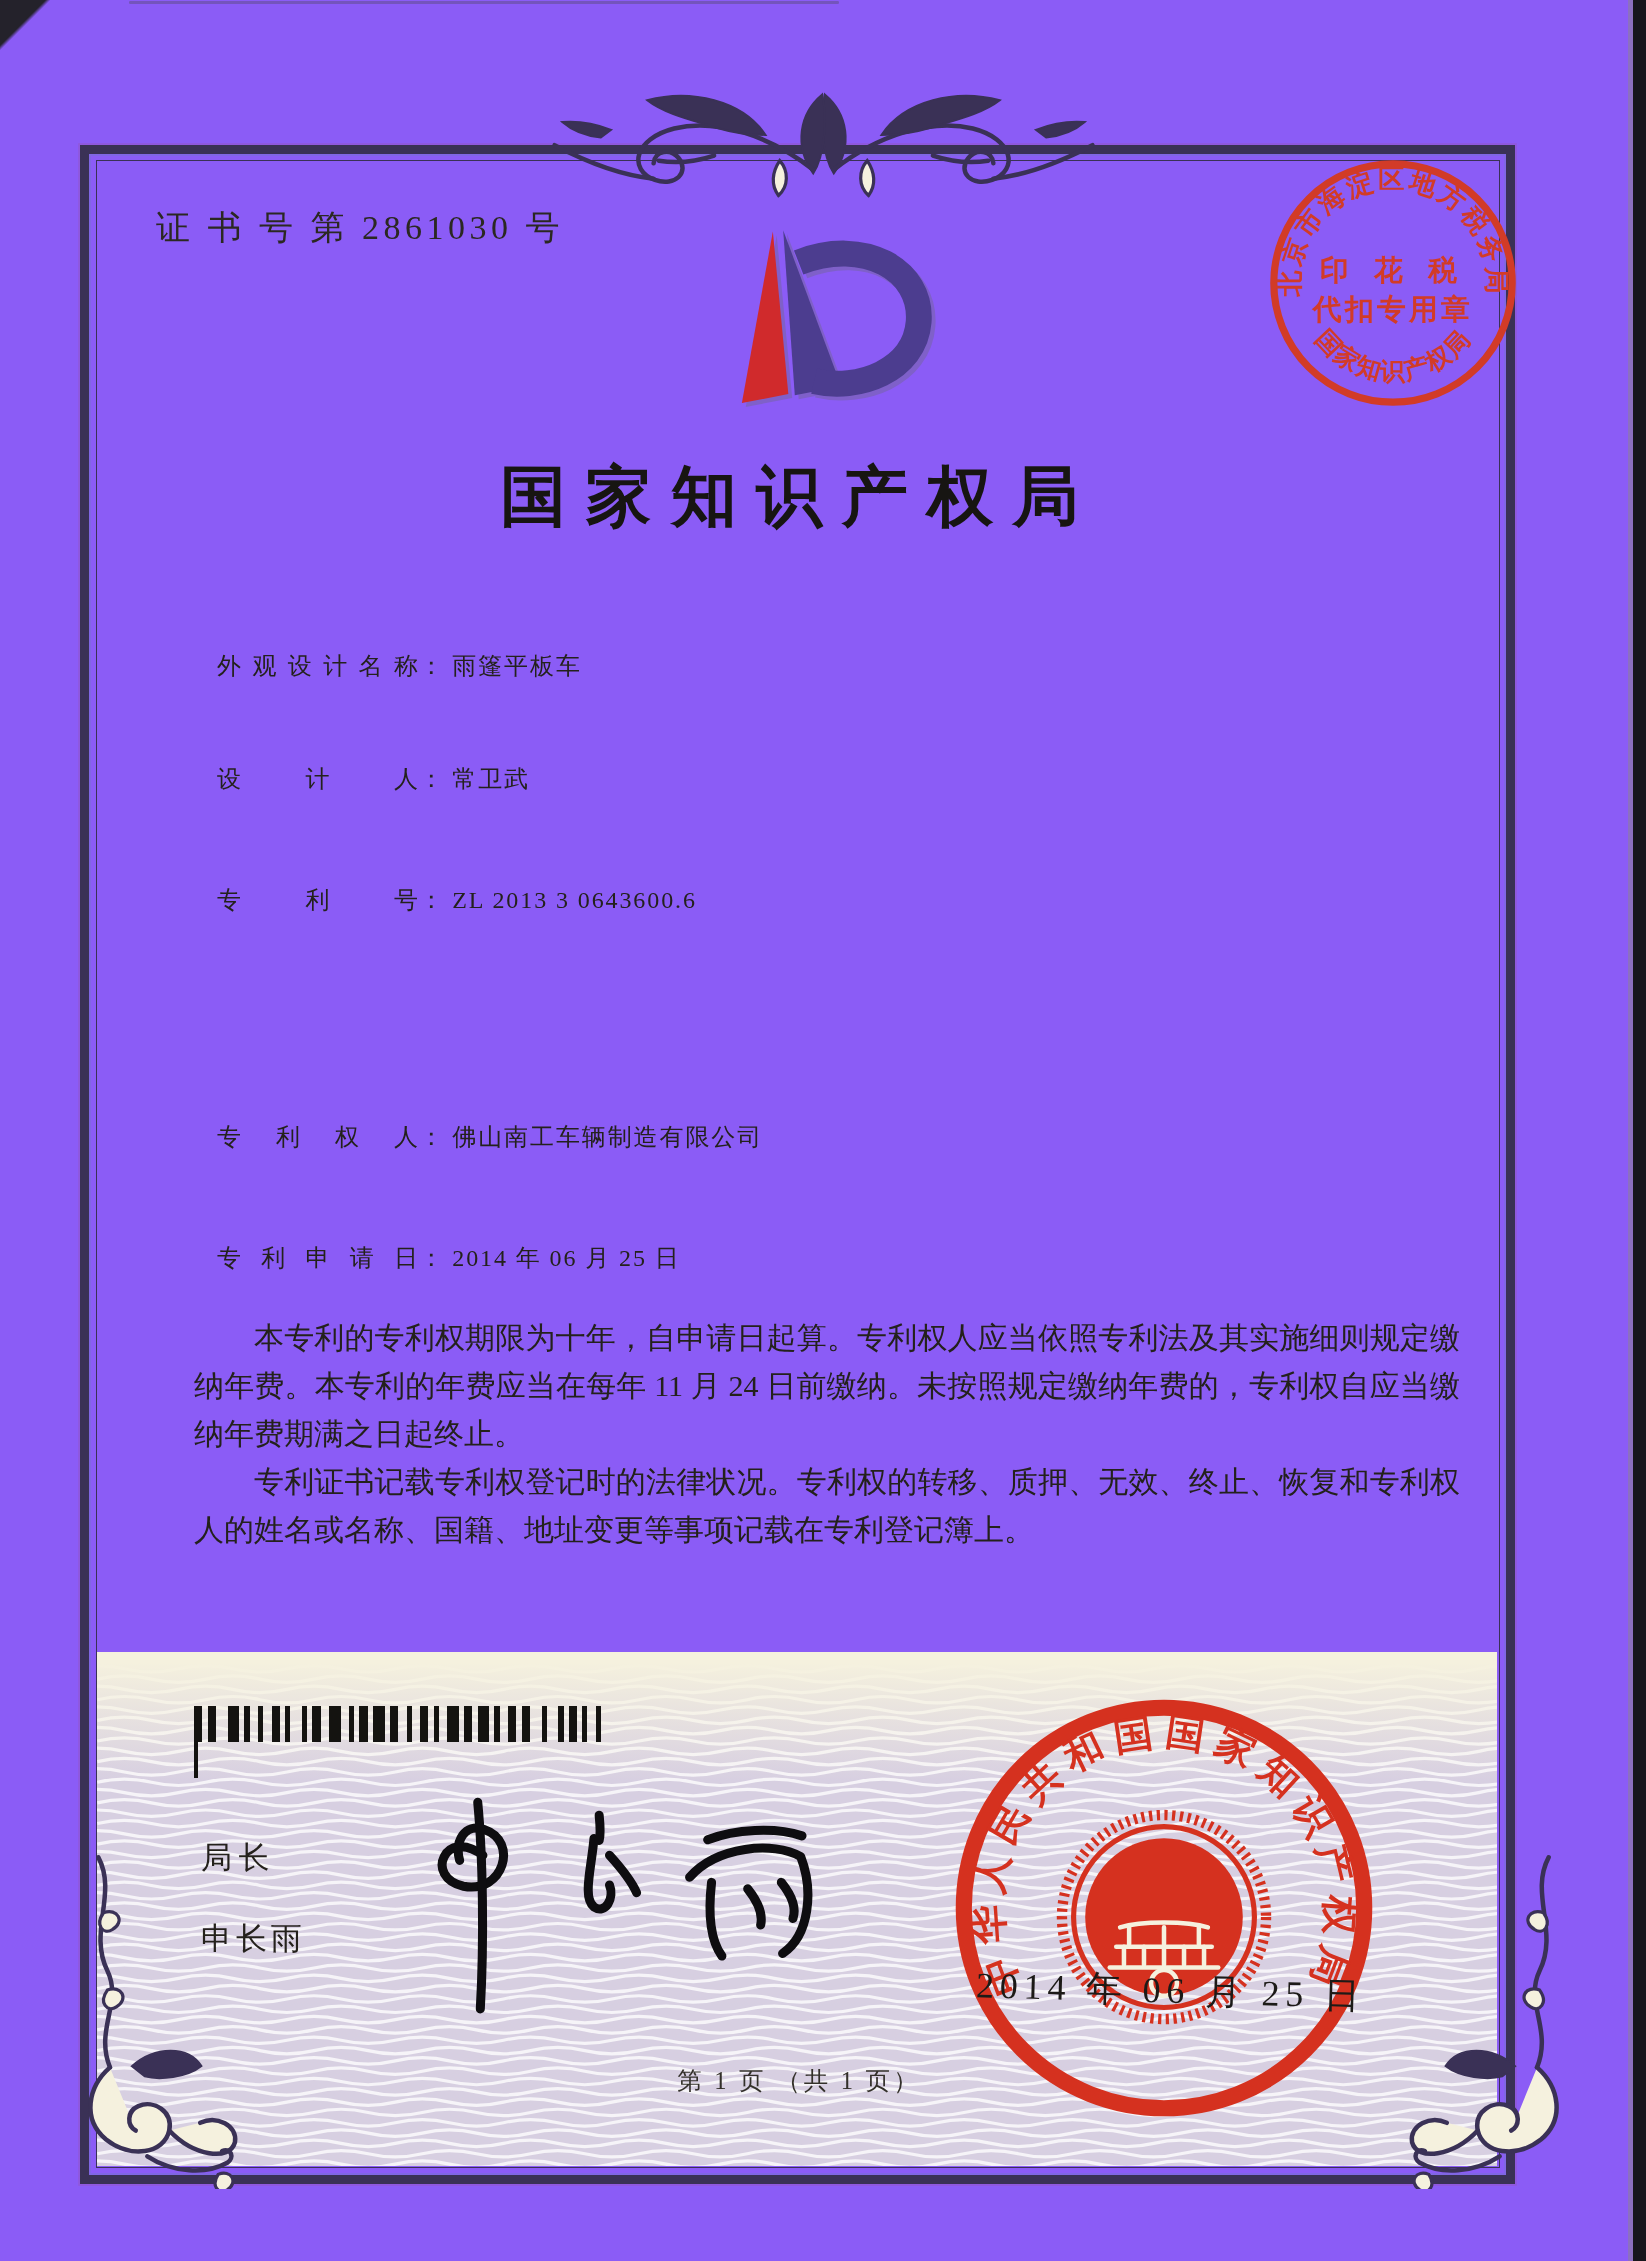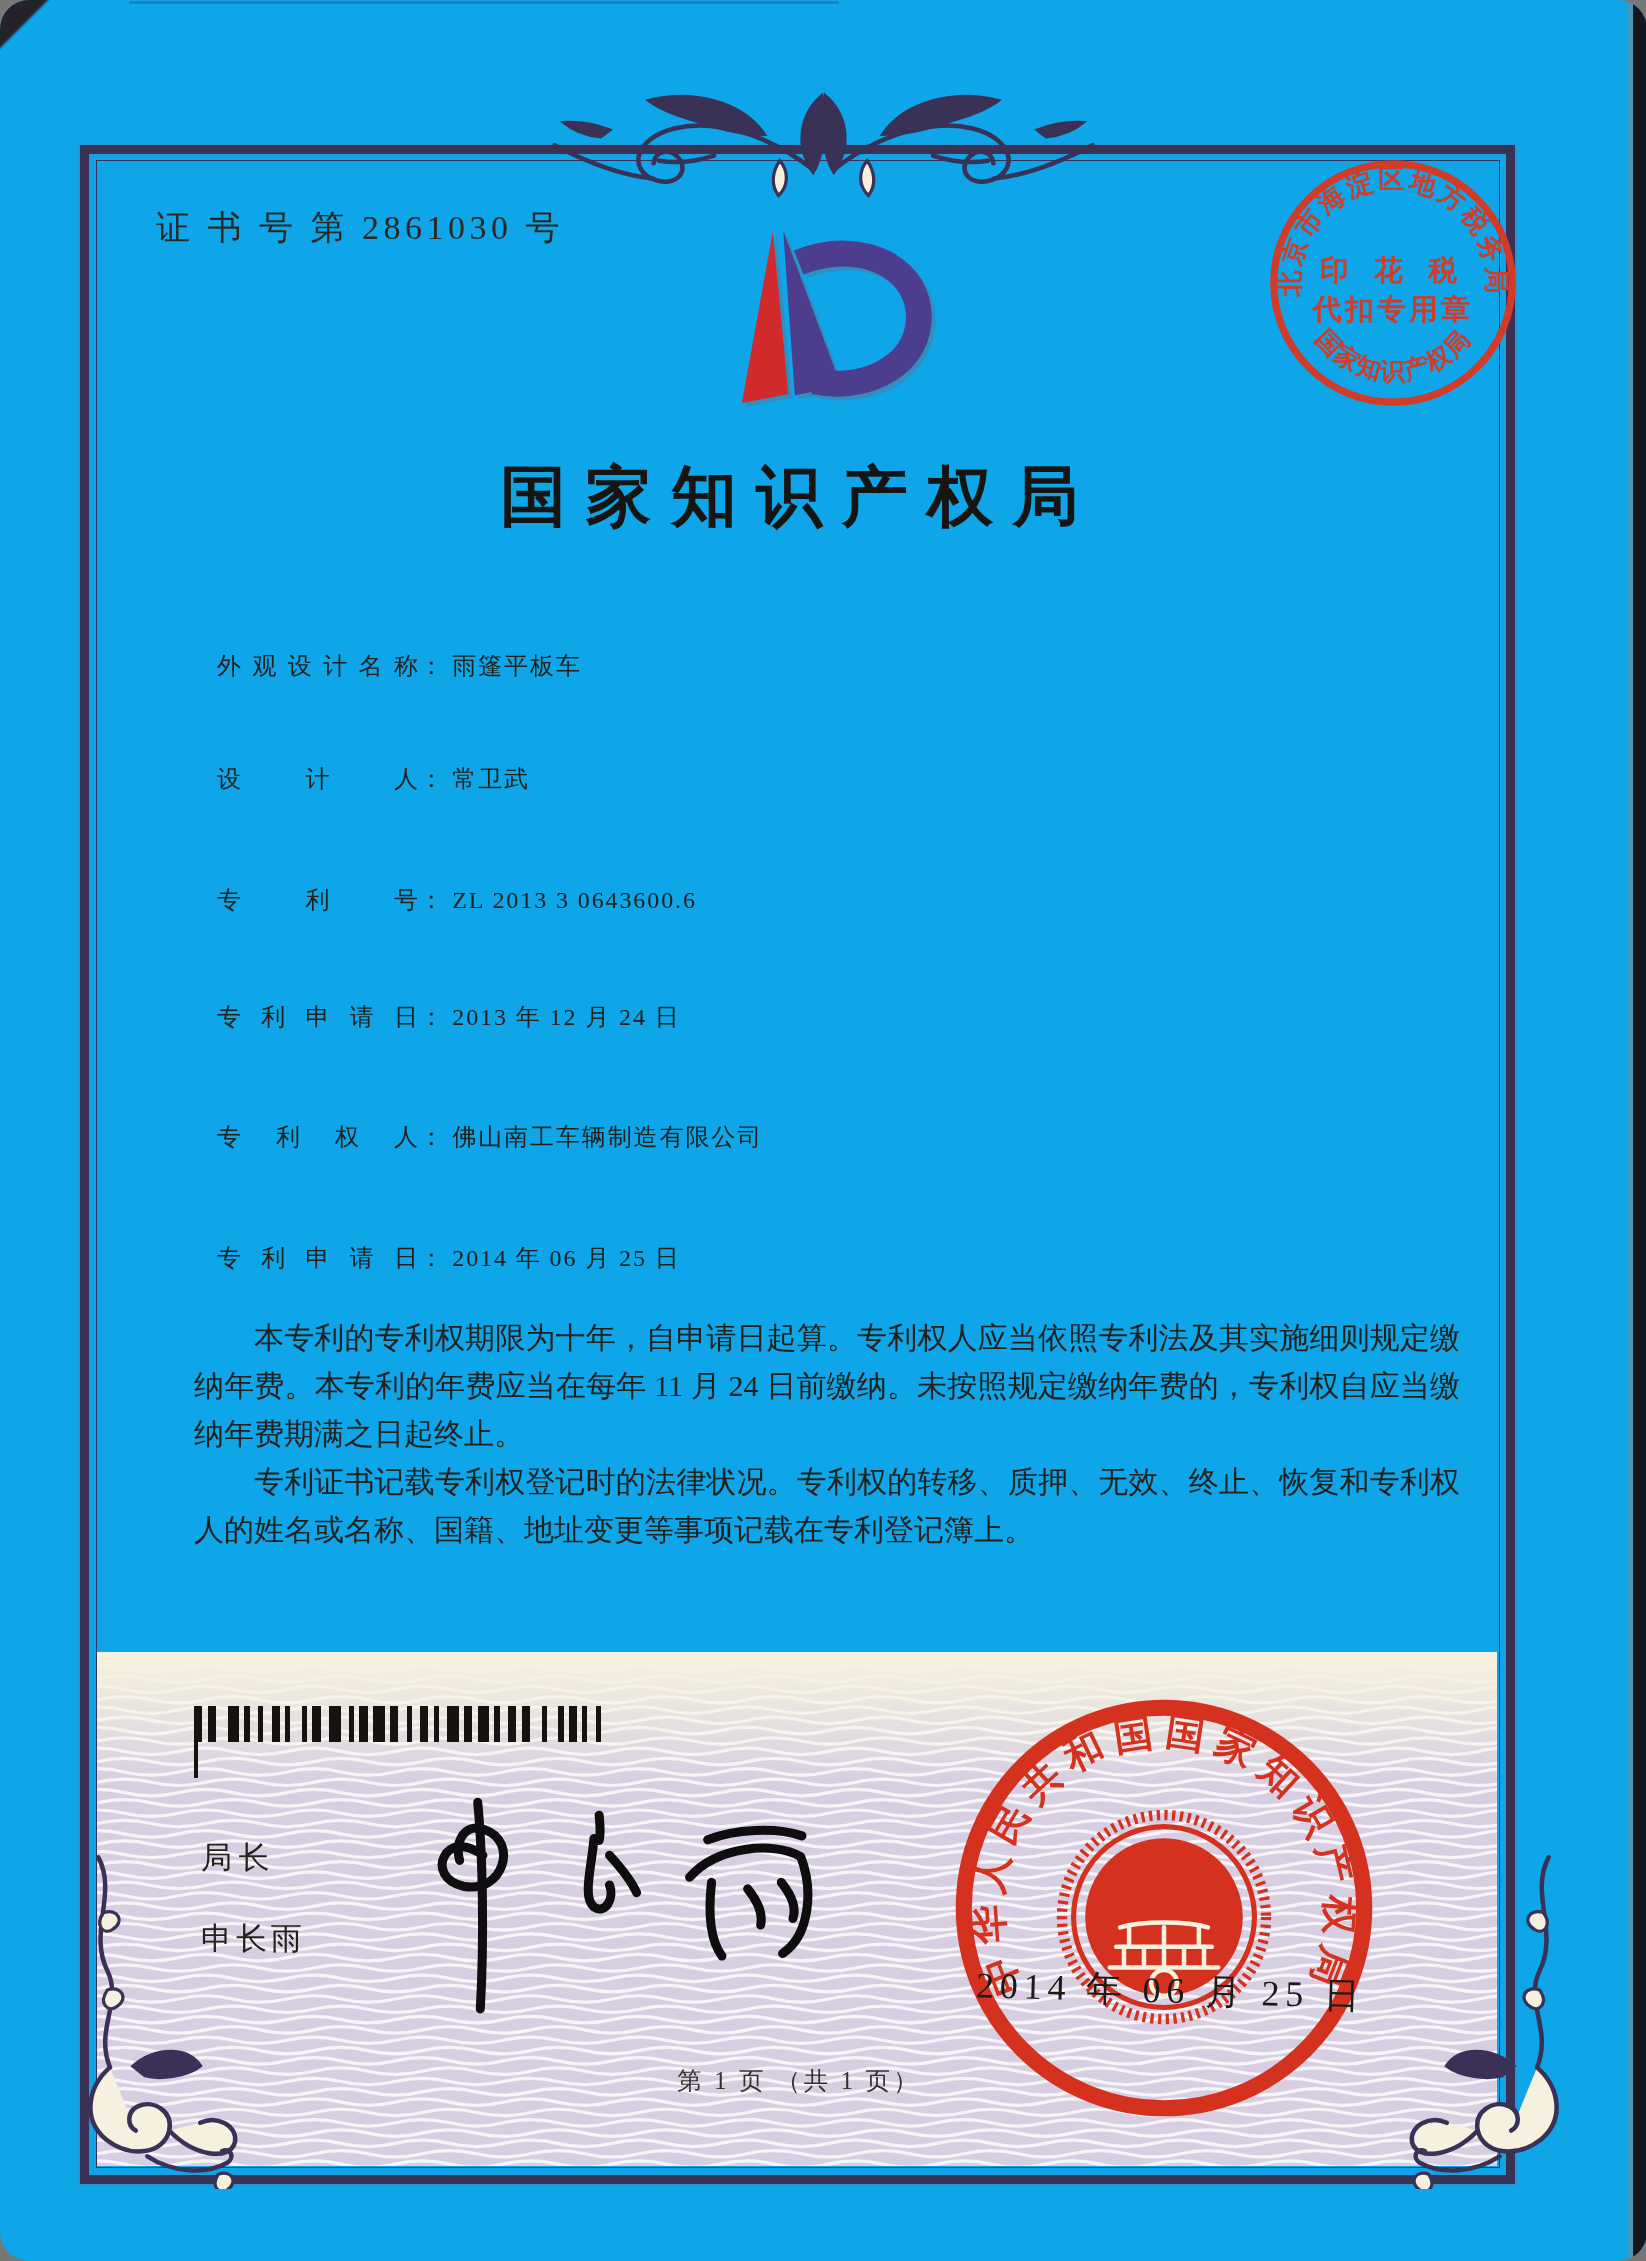--- a/index.html
+++ b/index.html
@@ -1,24 +1,23 @@
 <!DOCTYPE html>
 <html style="font-size:10.3px"><head>
 <meta charset="utf-8">
 <style>
   html,body{margin:0;padding:0;}
   body{background:#777;}
   .page{
     position:relative;
     width:1647px;height:2261px;
-    background:#0ea5e9;
+    background:#8b5cf6;
     overflow:hidden;
     font-family:"Liberation Serif","DejaVu Serif",serif;
     color:#24211c;
-    border-radius:29px;
   }
   
   .scan-right{position:absolute;top:0;right:0;width:14px;height:100%;background:#17161d;}
   .scan-right-soft{position:absolute;top:0;right:14px;width:5.2px;height:100%;background:#8d8a7e;opacity:.45;}
   .scan-topleft{position:absolute;top:0;left:0;width:123px;height:52px;
     background:linear-gradient(135deg,#24222b 0%,#24222b 26%,rgba(36,34,43,0) 29%);}
   .scan-topline{position:absolute;top:1.3px;left:129px;width:710px;height:2.6px;background:#4a4650;opacity:.35;border-radius:1.3px;}
 
   
   .frame-outer{position:absolute;left:80px;top:145px;width:1435px;height:2039px;
@@ -216,23 +215,20 @@
 
   <div class="field-row" style="top:650px;">
     <span class="flabel">外观设计名称</span><span class="fcolon">：</span><span class="fvalue">雨篷平板车</span>
   </div>
   <div class="field-row" style="top:763px;">
     <span class="flabel">设 计 人</span><span class="fcolon">：</span><span class="fvalue">常卫武</span>
   </div>
   <div class="field-row" style="top:884px;">
     <span class="flabel">专 利 号</span><span class="fcolon">：</span><span class="fvalue">ZL 2013 3 0643600.6</span>
   </div>
-  <div class="field-row" style="top:1001px;">
-    <span class="flabel">专利申请日</span><span class="fcolon">：</span><span class="fvalue">2013 年 12 月 24 日</span>
-  </div>
   <div class="field-row" style="top:1121px;">
     <span class="flabel">专 利 权 人</span><span class="fcolon">：</span><span class="fvalue">佛山南工车辆制造有限公司</span>
   </div>
   <div class="field-row" style="top:1242px;">
     <span class="flabel">专利申请日</span><span class="fcolon">：</span><span class="fvalue">2014 年 06 月 25 日</span>
   </div>
 
   <div class="body-text">
     <p>本专利的专利权期限为十年，自申请日起算。专利权人应当依照专利法及其实施细则规定缴纳年费。本专利的年费应当在每年 11 月 24 日前缴纳。未按照规定缴纳年费的，专利权自应当缴纳年费期满之日起终止。</p>
     <p>专利证书记载专利权登记时的法律状况。专利权的转移、质押、无效、终止、恢复和专利权人的姓名或名称、国籍、地址变更等事项记载在专利登记簿上。</p>

